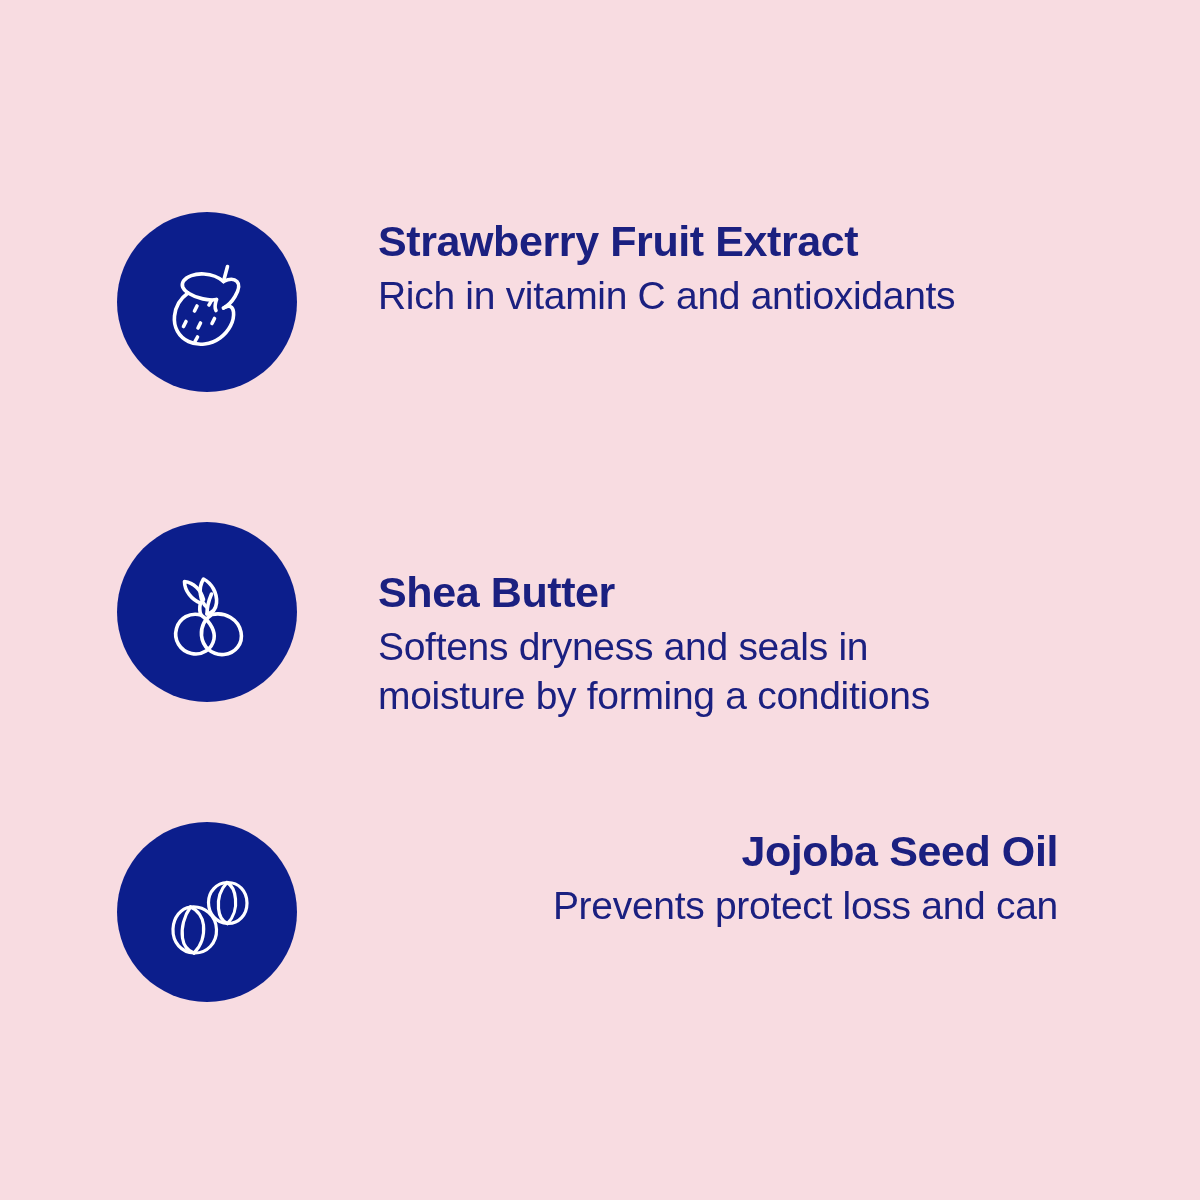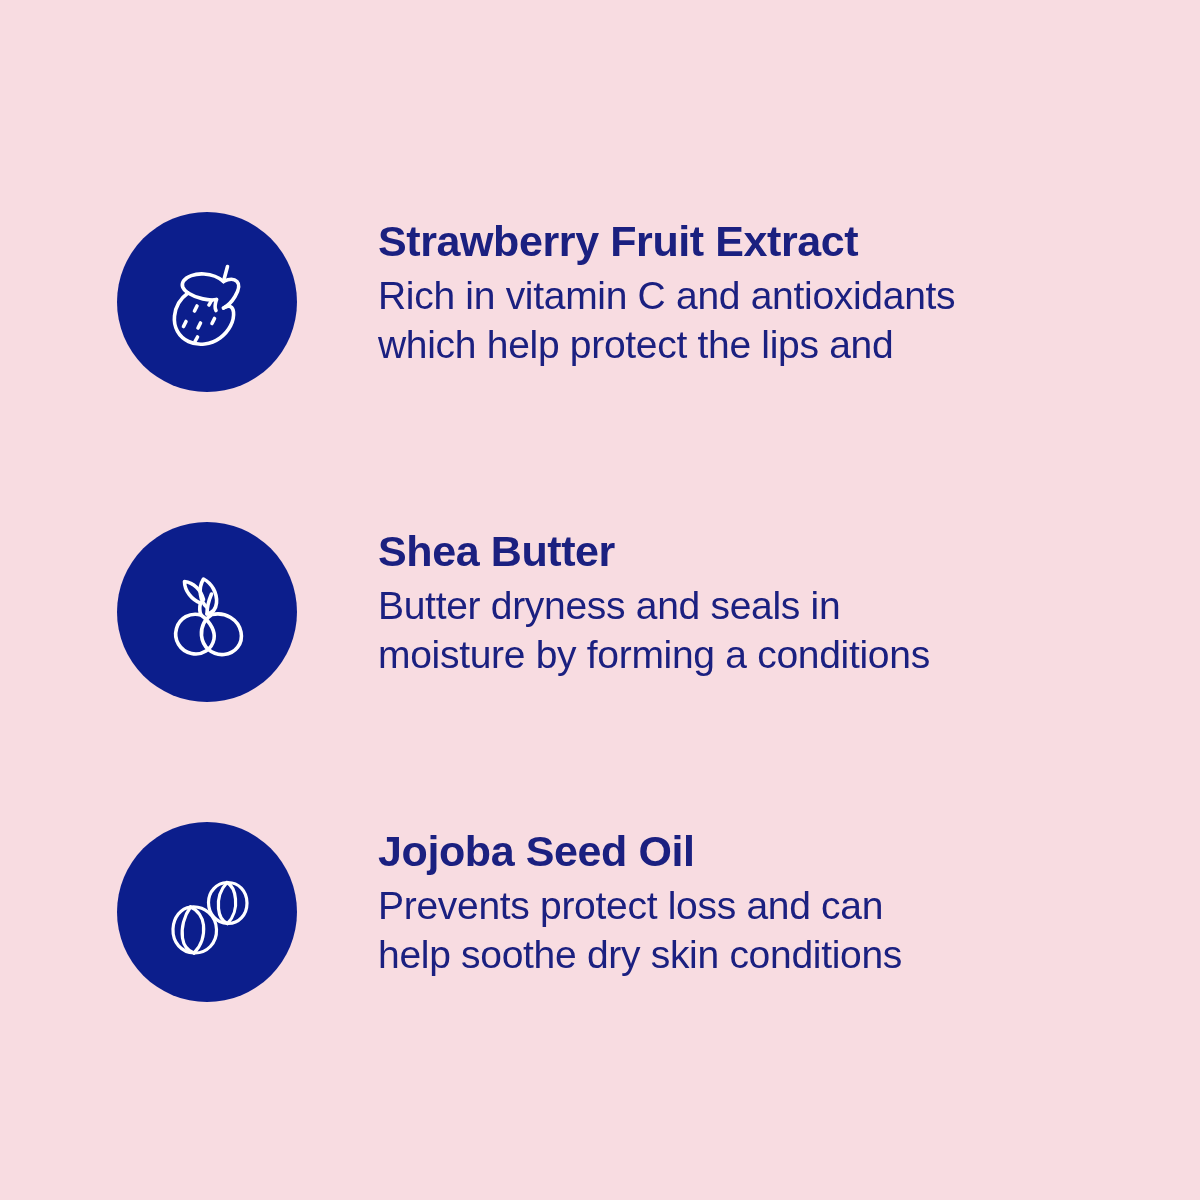--- a/index.html
+++ b/index.html
@@ -29,21 +29,21 @@
     height: 1200px;
   }
   .feature-row {
     position: absolute;
     left: 117px;
     display: flex;
     align-items: flex-start;
   }
   .feature-row.row-1 { top: 212px; }
   .feature-row.row-2 { top: 522px; }
-  .feature-row.row-3 { top: 822px; }
+  .feature-row.row-3 { top: 822px; text-align: right; }
 
   .icon-badge {
     width: 180px;
     height: 180px;
     border-radius: 50%;
     background: #0c1e8c;
     flex: 0 0 180px;
     display: flex;
     align-items: center;
     justify-content: center;
@@ -71,21 +71,21 @@
     font-size: 39px;
     font-weight: 400;
     line-height: 49px;
     letter-spacing: -0.3px;
     margin: 5px 0 0 0;
   }
   .feature-desc .line {
     display: block;
     white-space: nowrap;
   }
-  .row-2 .feature-text { width: 720px; }
+  .row-2 .feature-text { width: 720px; margin-top: 41px; }
   .row-3 .feature-text { width: 680px; }
 </style>
 </head>
 <body>
 
 <div class="page">
   <div class="feature-list">
 
     <div class="feature-row row-1">
       <div class="icon-badge">
@@ -107,21 +107,20 @@
             <path d="M61.5 70.5 L59 75.5"></path>
             <path d="M44.5 89 L42 93.5"></path>
             <path d="M58.5 52.5 L56 57"></path>
           </svg>
         </span>
       </div>
       <div class="feature-text">
         <h3 class="feature-title">Strawberry Fruit Extract</h3>
         <p class="feature-desc">
           <span class="line">Rich in vitamin C and antioxidants</span>
-          <span class="line">which help protect the lips and</span>
         </p>
       </div>
     </div>
 
     <div class="feature-row row-2">
       <div class="icon-badge">
         <span>
           <svg width="108" height="108" viewBox="0 0 108 108" fill="none" stroke="#ffffff" stroke-width="3.6" stroke-linecap="round" stroke-linejoin="round">
             <path d="M47.5 45 C39 42 31.5 33 31.5 23.5 C40.5 24.5 48 32 50.5 41.5"></path>
             <path d="M54 49.5 C46.5 42.5 45 30 50.5 21 C58.5 25 64.5 35 63.5 45
@@ -131,21 +130,21 @@
             <path d="M48 57 C37 54 26.5 60 23.5 70.5 C20.3 81.8 27 93 38.5 95.5
                      C49 97.8 59 91.5 61 81 C62.2 74.7 59 65 48 57 Z"></path>
             <path d="M59 56.5 C72.5 53.5 85.5 61.5 88 74 C90.3 85.5 82.5 95.5 71 96.5
                      C59 97.5 49.5 89 48.5 77.5 C47.7 68.5 52 60.5 59 56.5 Z"></path>
           </svg>
         </span>
       </div>
       <div class="feature-text">
         <h3 class="feature-title">Shea Butter</h3>
         <p class="feature-desc">
-          <span class="line">Butter dryness and seals in</span>
+          <span class="line">Softens dryness and seals in</span>
           <span class="line">moisture by forming a conditions</span>
         </p>
       </div>
     </div>
 
     <div class="feature-row row-3">
       <div class="icon-badge">
         <span>
           <svg width="108" height="108" viewBox="0 0 108 108" fill="none" stroke="#ffffff" stroke-width="3.2" stroke-linecap="round" stroke-linejoin="round">
             <path d="M37.5 49 C52 47.5 63 58 63.5 71.5 C64 85 54 95.5 41 95
@@ -156,19 +155,18 @@
                      C63.5 65 55.5 56 55.5 44.5 C55.5 33.5 63.5 25 74 24.5 Z"></path>
             <path d="M74 24.5 C67.5 31.5 64.5 41 65.5 50.5 C66.2 58 69.5 63.5 74.5 65.5"></path>
             <path d="M74.5 65.5 C80.5 59.5 83.5 50 82.5 41 C81.8 33.5 78.5 27 74 24.5"></path>
           </svg>
         </span>
       </div>
       <div class="feature-text">
         <h3 class="feature-title">Jojoba Seed Oil</h3>
         <p class="feature-desc">
           <span class="line">Prevents protect loss and can</span>
-          <span class="line">help soothe dry skin conditions</span>
         </p>
       </div>
     </div>
 
   </div>
 </div>
 
 </body></html>

